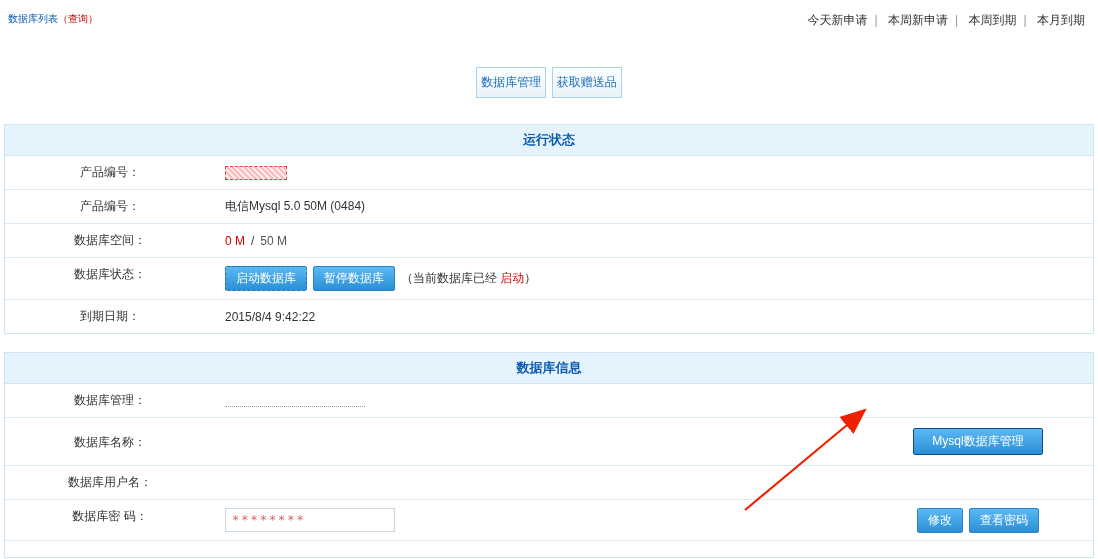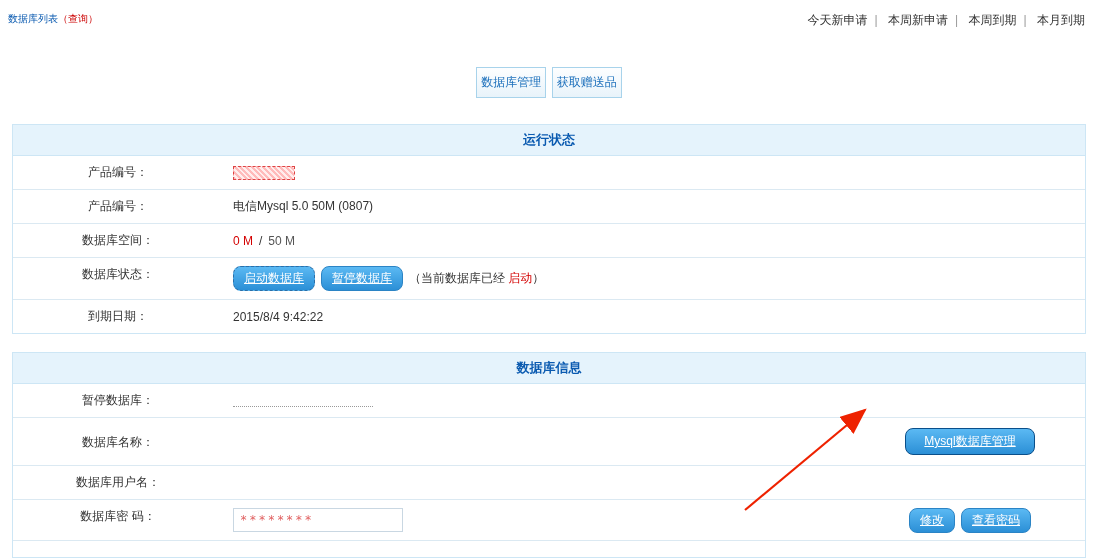--- a/index.html
+++ b/index.html
@@ -5,30 +5,30 @@
     * { box-sizing: border-box; margin: 0; padding: 0; }
     body { font-family: "Microsoft YaHei", Arial, sans-serif; font-size: 12px; color: #333; background: #fff; width: 1098px; }
     .topbar { display: flex; justify-content: space-between; padding: 12px 8px 8px; }
     .title { color: #0a5ab0; font-weight: normal; font-size: 10px; }
     .title .query { color: #cc0000; }
     .toplinks { color: #333; }
     .toplinks a { color: #333; text-decoration: none; margin: 0 5px; cursor: pointer; }
     .toplinks .sep { color: #999; margin: 0 2px; }
     .centerbtns { text-align: center; margin: 18px 0 14px; }
     .btn { display: inline-block; border: 1px solid #a8d3eb; background: linear-gradient(#fdfeff,#e8f3fa); color: #1b6fbb; padding: 6px 4px; margin: 12px 1px; font-size: 12px; cursor: pointer; }
-    .panel { margin: 0 12px 18px; border: 1px solid #cde6f5; }
+    .panel { margin: 0 4px 18px; border: 1px solid #cde6f5; }
     .panel-head { background: #e5f3fc; color: #0a5ab0; text-align: center; font-weight: bold; font-size: 13px; padding: 6px 0; border-bottom: 1px solid #cde6f5; }
     .row { display: flex; border-bottom: 1px solid #dbe9f2; }
     .row:last-child { border-bottom: none; }
     .row .label { width: 210px; text-align: center; padding: 8px; color: #333; }
     .row .value { flex: 1; padding: 8px 10px; display: flex; align-items: center; gap: 6px; position: relative; }
     .row .rightcell { width: 230px; display:flex; align-items:center; justify-content:center; gap:6px; padding:4px; }
     .red { color: #d40000; }
     .grey { color: #555; }
-    .smbtn { display:inline-block; background: linear-gradient(#5bb9f3,#2b8fd6); border:1px solid #2b84c5; color:#fff; padding:3px 10px; font-size:12px; cursor:pointer; border-radius:8px;text-decoration:underline; }
+    .smbtn { display:inline-block; background: linear-gradient(#5bb9f3,#2b8fd6); border:1px solid #2b84c5; color:#fff; padding:3px 10px; font-size:12px; cursor:pointer; border-radius:2px; }
     .smbtn.sel { border:1px dashed #2b6fa8; }
     .redacted { display:inline-block; width:62px; height:14px; border:1px dashed #d44; background:repeating-linear-gradient(45deg,#fbb,#fbb 2px,#fee 2px,#fee 4px); }
     .redacted2 { display:inline-block; width:140px; height:12px; border-bottom:1px dotted #999; color:#999; }
     .redacted3 { display:inline-block; width:90px; height:12px;  color:#999;}
     .input-box { border:1px solid #c9d7e2; padding:4px 6px; width:170px; color:#e06060; font-family:monospace; letter-spacing:2px;}
     .helptext { padding:8px 10px; color:#444; line-height:1.7;}
     svg.arrow { position:absolute; left:295px; top:340px; width:790px; height:190px; pointer-events:none;}
   </style>
 </head>
 <body>
@@ -53,21 +53,21 @@
 <div class="panel">
   <div class="panel-head">运行状态</div>
   <div class="row">
     <div class="label">产品编号：</div>
     <div class="value">
         <span class="redacted"></span>
       </div>
   </div>
   <div class="row">
     <div class="label">产品编号：</div>
-    <div class="value">电信Mysql 5.0 50M (0807)</div>
+    <div class="value">电信Mysql 5.0 50M (0484)</div>
   </div>
   <div class="row">
     <div class="label">数据库空间：</div>
     <div class="value">
       <span class="red">0 M</span>
         <span> / </span>
         <span class="grey">50 M</span>
     </div>
   </div>
   <div class="row">
@@ -82,21 +82,21 @@
   </div>
   <div class="row">
     <div class="label">到期日期：</div>
     <div class="value">2015/8/4 9:42:22</div>
   </div>
 </div>
 
 <div class="panel" style="position:relative;">
   <div class="panel-head">数据库信息</div>
   <div class="row">
-    <div class="label">暂停数据库：</div>
+    <div class="label">数据库管理：</div>
     <div class="value">
         <span class="redacted2"></span>
       </div>
   </div>
   <div class="row" style="height:48px;">
     <div class="label" style="padding-top:16px;text-align:center;">数据库名称：</div>
     <div class="value">
         <span class="redacted3"></span>
       </div>
     <div class="rightcell">

